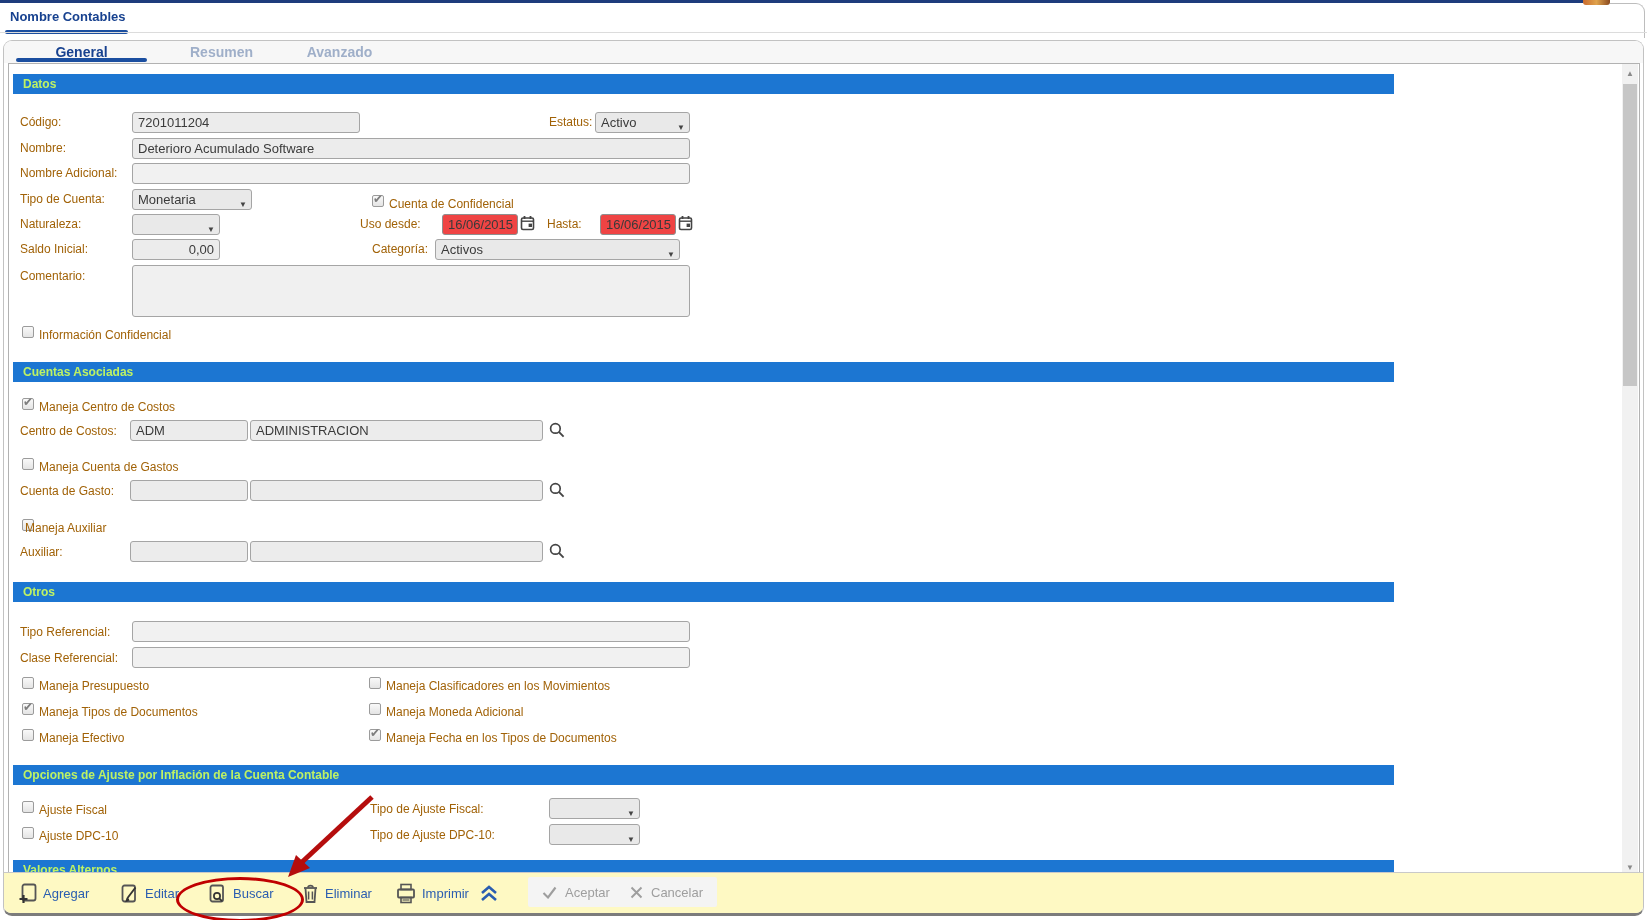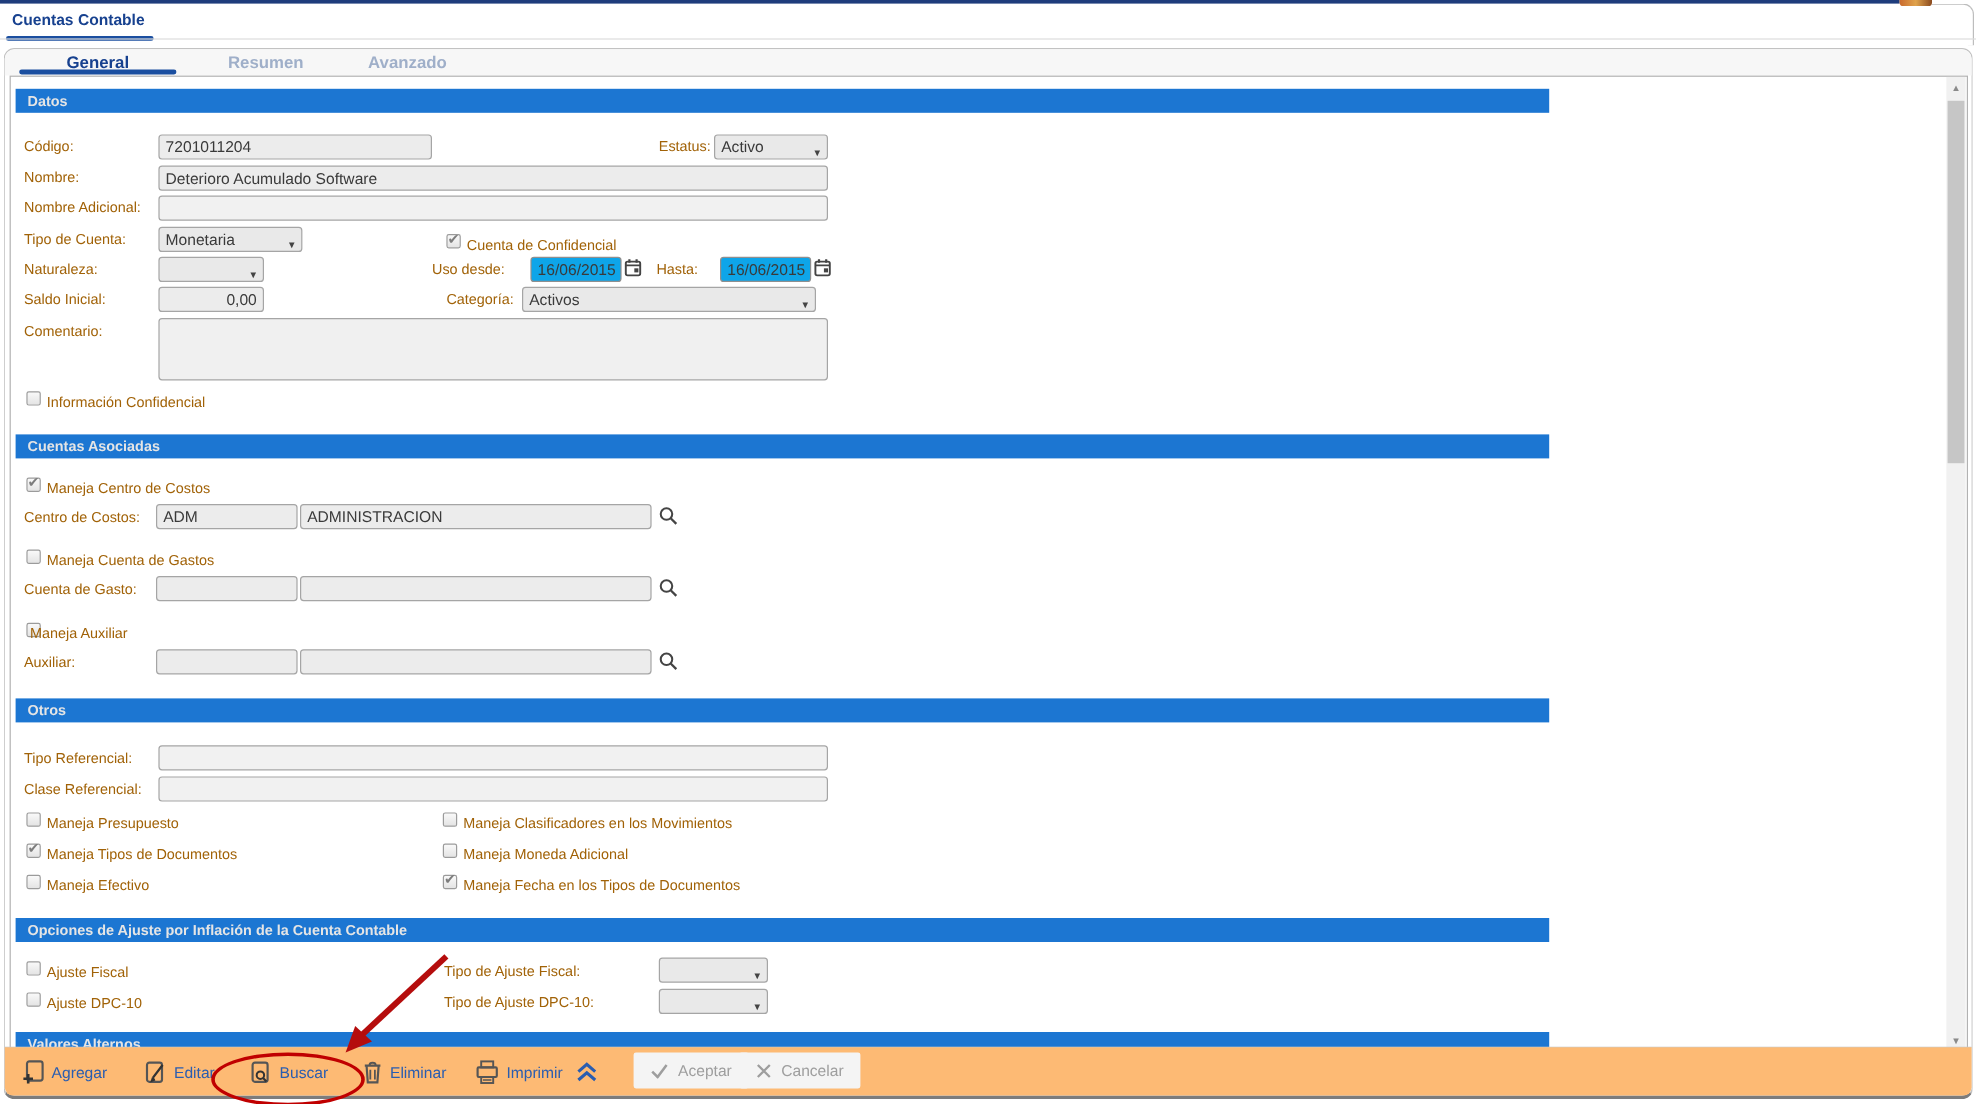--- a/index.html
+++ b/index.html
@@ -17,63 +17,63 @@
   
   .outer{position:absolute;left:3px;top:40px;width:1641px;height:876px;box-sizing:border-box;
          border:1px solid #c2c2c2;border-bottom:3px solid #7c7c7c;border-radius:9px;background:#fff;}
   .tabstrip{position:absolute;left:0;top:0;right:0;height:22px;background:#f7f7f7;border-radius:8px 8px 0 0;}
   .tab{position:absolute;top:3px;width:131px;text-align:center;font-weight:bold;font-size:14px;color:#9fafc9;cursor:default;}
   .tab.active{color:#17418f;}
   .tab-underline{position:absolute;left:12px;top:17px;width:131px;height:4px;background:#1b4fa0;border-radius:2px;}
   
   .inner{position:absolute;left:4px;right:3px;top:22px;height:814px;border:1px solid #b2b2b2;
          background:#fff;overflow:hidden;}
-  .bar{position:absolute;left:4px;width:1278px;height:20px;background:#1c76d2;color:#e5e5e5;
+  .bar{position:absolute;left:4px;width:1381px;height:20px;background:#1c76d2;color:#bef264;
        font-weight:bold;font-size:12px;line-height:20px;padding-left:10px;box-sizing:border-box;}
   .lbl{position:absolute;font-size:12px;color:#a16207;white-space:nowrap;}
   .inp{position:absolute;box-sizing:border-box;height:21px;background:#ececec;border:1px solid #a5a5a5;
        border-radius:3px;font-size:13px;color:#3a3a3a;line-height:19px;padding:0 5px;overflow:hidden;white-space:nowrap;}
   .inp.lite{background:#f1f1f1;}
-  .inp.date{background:#0ea5e9;border-color:#8f8f8f;width:76px;}
+  .inp.date{background:#ef4444;border-color:#8f8f8f;width:76px;}
   .inp.num{text-align:right;}
   .dd{position:absolute;box-sizing:border-box;height:21px;background:#e9e9e9;border:1px solid #a5a5a5;
       border-radius:3px;font-size:13px;color:#3a3a3a;line-height:19px;padding:0 16px 0 5px;overflow:hidden;white-space:nowrap;}
   .dd::after{content:"▼";position:absolute;right:4px;top:5px;font-size:8px;color:#444;}
   .ta{position:absolute;box-sizing:border-box;background:#f0f0f0;border:1px solid #a5a5a5;border-radius:3px;}
   .cb{position:absolute;width:12px;height:12px;box-sizing:border-box;border:1px solid #9b9b9b;border-radius:2px;
       background:linear-gradient(#f9f9f9,#e4e4e4);}
   .cb.checked::after{content:"✔";position:absolute;left:0px;top:-4px;font-size:12px;color:#7d7d7d;}
   .icon{display:inline-block;line-height:0;}
   .srch{position:absolute;width:18px;height:18px;}
   .cal{position:absolute;width:15px;height:16px;}
   
   .sb{position:absolute;top:0;right:1px;width:16px;height:100%;background:#f1f1f1;}
   .sb-up,.sb-down{position:absolute;left:0;width:16px;height:16px;color:#8a8a8a;font-size:8px;
       text-align:center;line-height:16px;}
   .sb-up{top:2px;} .sb-down{bottom:2px;}
   .sb-thumb{position:absolute;left:1px;top:20px;width:14px;height:302px;background:#c6c6c6;}
   
-  .toolbar{position:absolute;left:0;right:0;bottom:0;height:40px;background:#fdba74;
+  .toolbar{position:absolute;left:0;right:0;bottom:0;height:40px;background:#fef9c3;
       border-top:1px solid #c9c9c9;border-radius:0 0 7px 7px;}
   .tb{position:absolute;top:5px;height:30px;display:flex;align-items:center;gap:6px;
       color:#2a5db0;font-size:13px;cursor:default;}
   .btn{position:absolute;top:4px;height:30px;display:flex;align-items:center;gap:8px;background:#f4f4f4;
       color:#9e9e9e;font-size:13px;padding:0 14px;border-radius:2px;}
   
   .note-ellipse{position:absolute;left:176px;top:877px;width:122px;height:39px;border:3px solid #c00000;
       border-radius:50%;z-index:60;pointer-events:none;}
   .note-arrow{position:absolute;left:0;top:0;width:1647px;height:920px;z-index:61;pointer-events:none;}
 </style>
 </head>
 <body>
 
 <div class="top-line"></div>
 <div class="sliver"></div>
 <div class="frame-corner"></div>
-<div class="win-title">Cuentas Contable</div>
+<div class="win-title">Nombre Contables</div>
 <div class="title-underline"></div>
 <div class="title-hairline"></div>
 
 <div class="outer">
 
   <div class="tabstrip">
     <div class="tab active" style="left:12px;">General</div>
     <div class="tab" style="left:152px;">Resumen</div>
     <div class="tab" style="left:270px;">Avanzado</div>
     <div class="tab-underline"></div>

